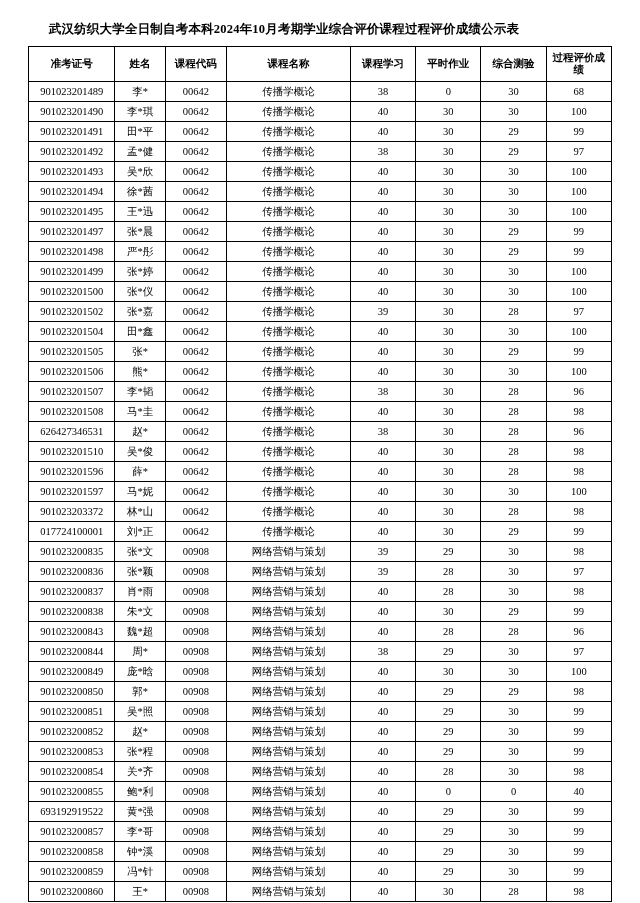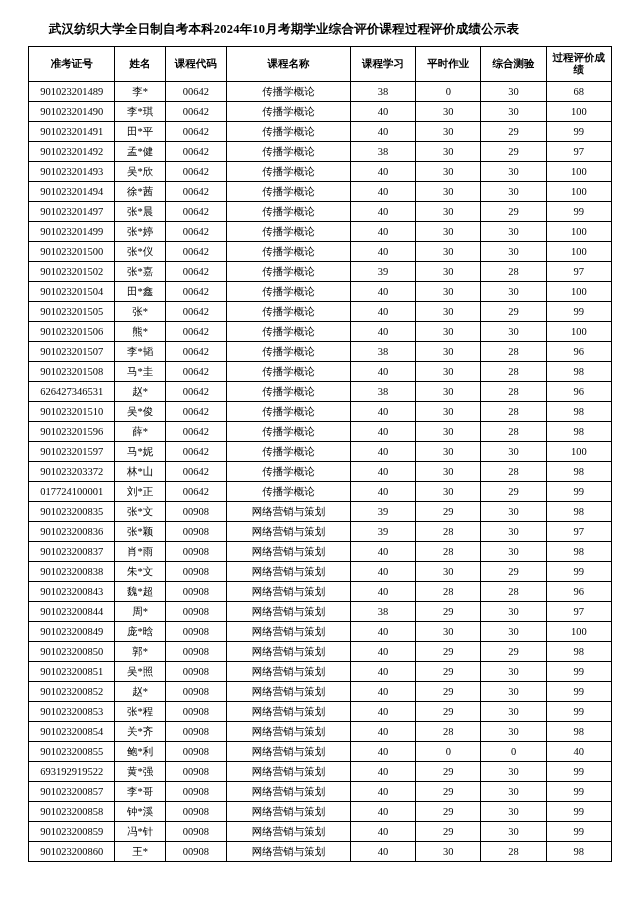--- a/index.html
+++ b/index.html
@@ -148,22 +148,42 @@
           <td>901023201494</td>
           <td>徐*茜</td>
           <td>00642</td>
           <td>传播学概论</td>
           <td>40</td>
           <td>30</td>
           <td>30</td>
           <td>100</td>
         </tr>
         <tr>
+          <td>901023201495</td>
+          <td>王*迅</td>
+          <td>00642</td>
+          <td>传播学概论</td>
+          <td>40</td>
+          <td>30</td>
+          <td>30</td>
+          <td>100</td>
+        </tr>
+        <tr>
           <td>901023201497</td>
           <td>张*晨</td>
+          <td>00642</td>
+          <td>传播学概论</td>
+          <td>40</td>
+          <td>30</td>
+          <td>29</td>
+          <td>99</td>
+        </tr>
+        <tr>
+          <td>901023201498</td>
+          <td>严*彤</td>
           <td>00642</td>
           <td>传播学概论</td>
           <td>40</td>
           <td>30</td>
           <td>29</td>
           <td>99</td>
         </tr>
         <tr>
           <td>901023201499</td>
           <td>张*婷</td>

